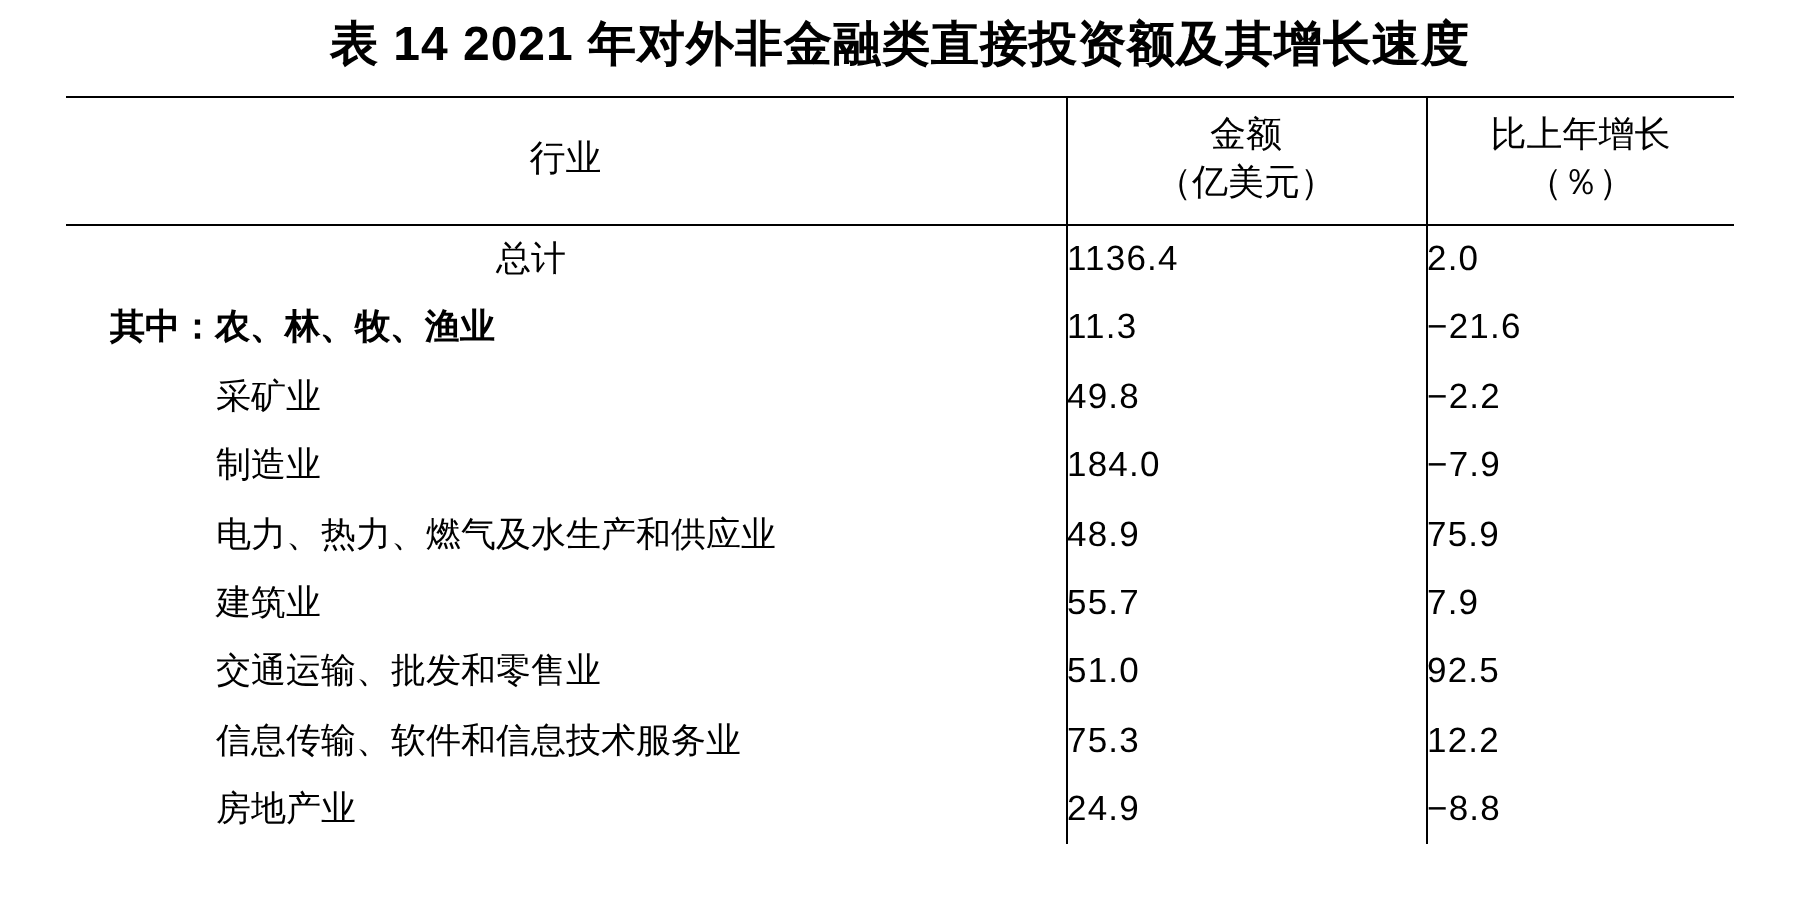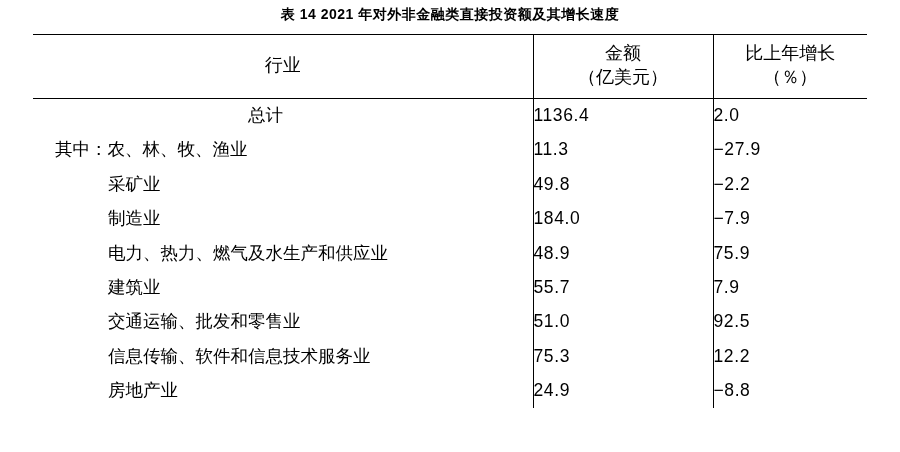--- a/index.html
+++ b/index.html
@@ -15,21 +15,21 @@
     overflow: hidden;
   }
   .page {
     position: relative;
     width: 900px;
     height: 452px;
     box-sizing: border-box;
   }
   .table-title {
     text-align: center;
-    font-size: 14px;
+    font-size: 24px;
     font-weight: bold;
     letter-spacing: 0.5px;
     padding-top: 6px;
     padding-bottom: 10px;
     font-family: "Liberation Sans", "DejaVu Sans", sans-serif;
   }
   table.stat {
     width: 834px;
     margin: 0 auto;
     border-collapse: collapse;
@@ -63,21 +63,21 @@
   td.industry {
     text-align: left;
     padding-left: 0;
     white-space: nowrap;
   }
   td.industry .lbl {
     display: inline-block;
     text-align: center;
   }
   .ind-total { padding-left: 215px; }
-  .ind-sub1  { padding-left: 22px; }
+  .ind-sub1  { padding-left: 22px; font-weight: bold; }
   .ind-sub2  { padding-left: 75px; }
   td.num {
     text-align: left;
     font-family: Liberation Sans, sans-serif;
     letter-spacing: 0.6px;
   }
   tbody tr:last-child td {
     border-bottom: none;
   }
 </style>
@@ -109,21 +109,21 @@
     </thead>
     <tbody id="table-body">
         <tr>
           <td class="industry"><span class="lbl ind-total">总计</span></td>
           <td class="num sep-left">1136.4</td>
           <td class="num sep-left">2.0</td>
         </tr>
         <tr>
           <td class="industry"><span class="lbl ind-sub1">其中：农、林、牧、渔业</span></td>
           <td class="num sep-left">11.3</td>
-          <td class="num sep-left">−27.9</td>
+          <td class="num sep-left">−21.6</td>
         </tr>
         <tr>
           <td class="industry"><span class="lbl ind-sub2">采矿业</span></td>
           <td class="num sep-left">49.8</td>
           <td class="num sep-left">−2.2</td>
         </tr>
         <tr>
           <td class="industry"><span class="lbl ind-sub2">制造业</span></td>
           <td class="num sep-left">184.0</td>
           <td class="num sep-left">−7.9</td>

